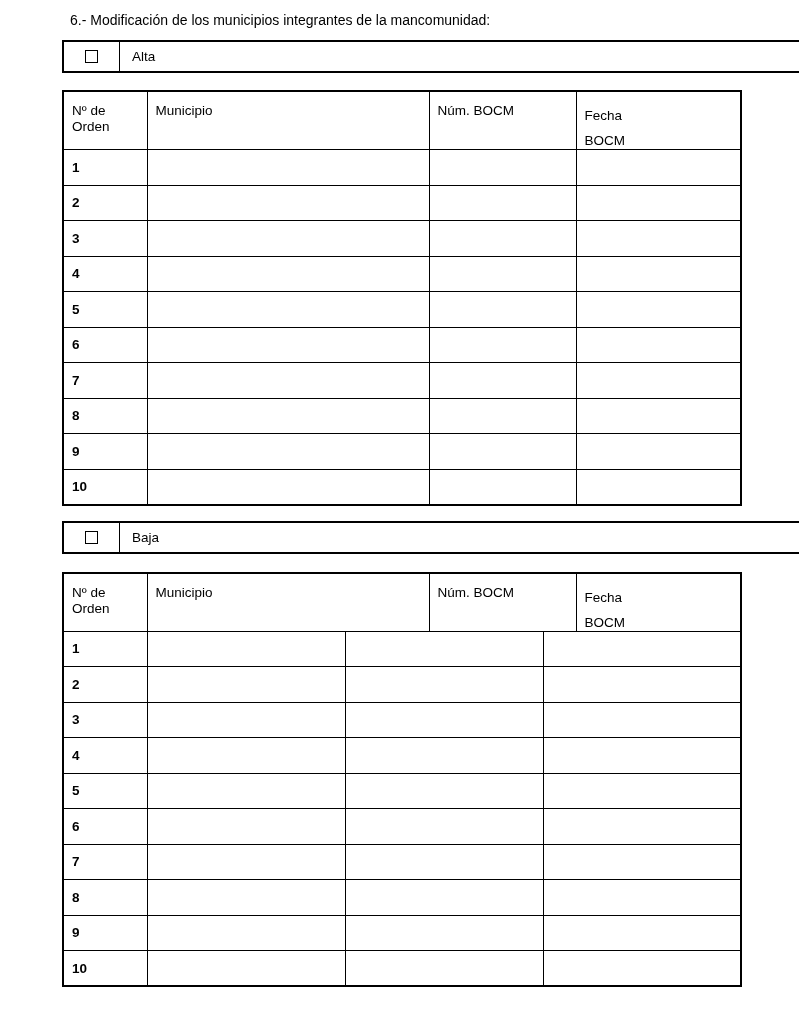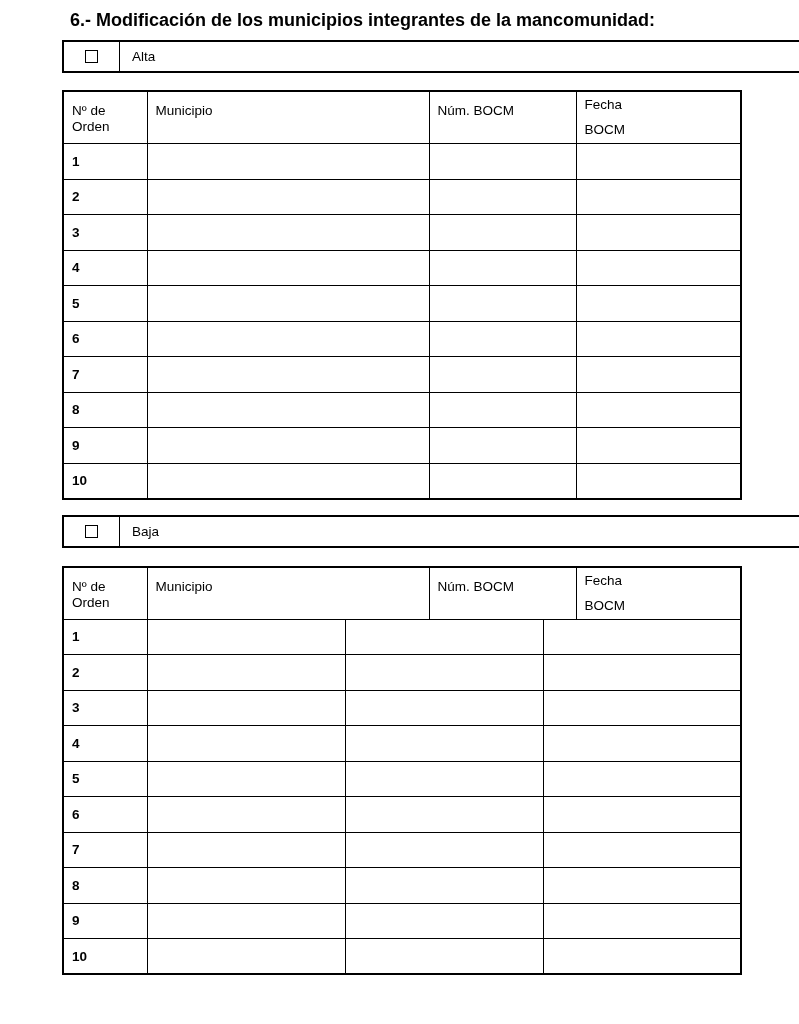--- a/index.html
+++ b/index.html
@@ -8,22 +8,22 @@
     position: relative;
     width: 799px;
     height: 1024px;
     background: #ffffff;
     font-family: "Liberation Sans", sans-serif;
     color: #000000;
     padding: 12px 59px 0 62px;
     overflow: hidden;
   }
   .doc-title {
-    font-size: 18px;
-    font-weight: bold;
+    font-size: 14px;
+    font-weight: normal;
     line-height: 16px;
     margin: 0 0 12px 8px;
     white-space: nowrap;
   }
   
   .option-box {
     width: 749px;
     height: 33px;
     border: 2px solid #000;
     display: flex;
@@ -62,21 +62,21 @@
   .hdr-table th {
     border-left: 1px solid #000;
     font-weight: normal;
     text-align: left;
     vertical-align: top;
     padding: 11px 6px 0 8px;
     font-size: 13.5px;
     height: 52px;
     line-height: 16px;
   }
-  .hdr-table th.fecha-col { padding-top: 5px; }
+  .hdr-table th.fecha-col { padding-top: 16px; }
   .hline { display: block; }
   .hline.gap { margin-top: 9px; }
   .body-table td {
     border: 1px solid #000;
     height: 35.5px;
     vertical-align: middle;
   }
   td.num {
     font-weight: bold;
     font-size: 13.5px;

